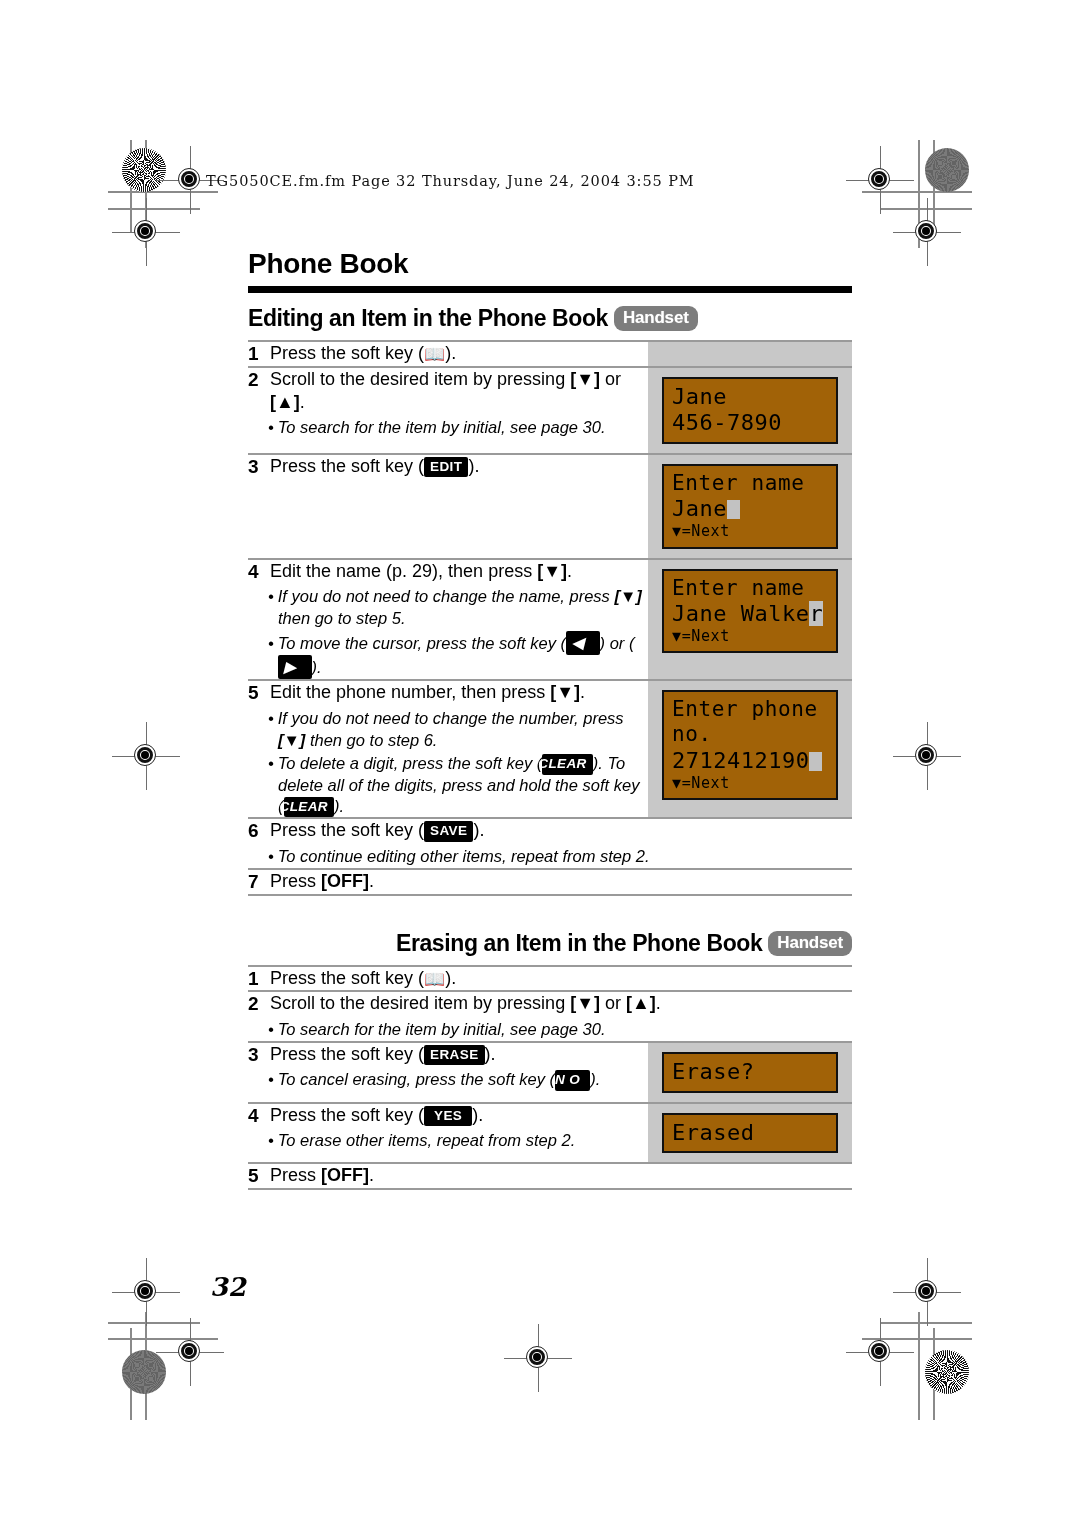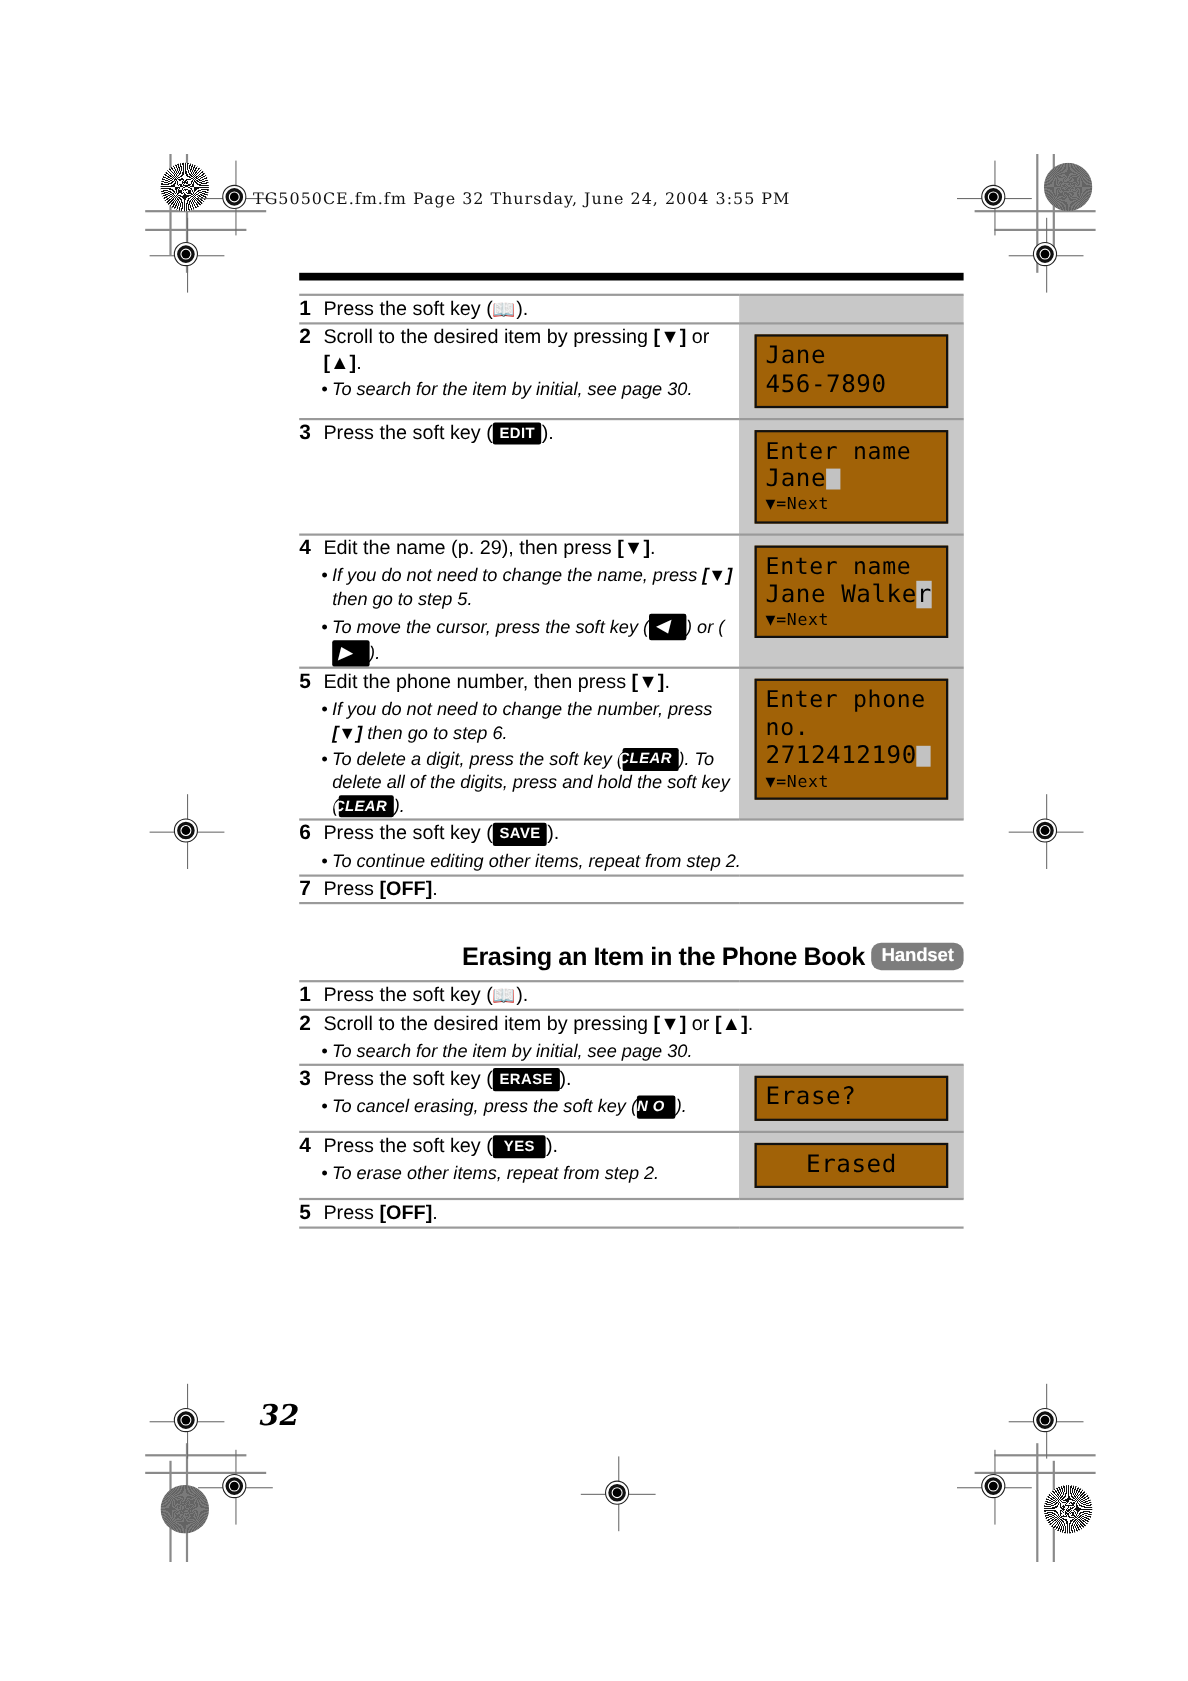--- a/index.html
+++ b/index.html
@@ -23,21 +23,21 @@
 
   .star{position:absolute;width:44px;height:44px;border-radius:50%;
     background:repeating-conic-gradient(#111 0deg 3deg,#ffffff 3deg 6deg);
   }
   .blob{position:absolute;width:44px;height:44px;border-radius:50%;
     background:#6b6b6b;
     background-image:repeating-conic-gradient(#636363 0deg 2deg,#7a7a7a 2deg 4deg);
   }
 
   
-  .page{position:absolute;left:0;top:0;width:960px;height:1528px;margin-left:24px;}
+  .page{position:absolute;left:0;top:0;width:960px;height:1528px;}
 
   .filestamp{
     position:absolute;left:206px;top:173px;
     font-family:"DejaVu Serif", serif;
     font-size:14.5px;letter-spacing:0.9px;color:#111;white-space:nowrap;
   }
 
   .content{position:absolute;left:248px;top:248px;width:604px;}
 
   h1.chapter{
@@ -103,21 +103,21 @@
   .lcd{
     background:#a16207;border:2px solid #111;
     font-family:"DejaVu Sans Mono", monospace;
     padding:5px 8px 6px 8px;
   }
   .lcd .big{font-size:22px;line-height:1.18;letter-spacing:0.5px;}
   .lcd .small{font-size:21px;line-height:1.2;letter-spacing:0.6px;}
   .lcd .cursor{display:inline-block;width:13px;height:19px;background:#c2c2c2;vertical-align:-3px;}
   .lcd .cursor-ch{background:#c2c2c2;}
   .lcd .nxt{font-size:15px;line-height:1.25;letter-spacing:0.6px;}
-  .lcd .center{text-align:center;}
+  .lcd .center{}
 
   .pageno{
     position:absolute;left:212px;top:1272px;
     font-family:"DejaVu Serif", serif;font-style:italic;font-weight:bold;
     font-size:26px;
   }
 </style>
 </head>
 <body>
 
@@ -227,22 +227,26 @@
         <div class="ring"></div>
         <div class="ring2"></div>
         <div class="dot"></div>
     </div>
   </div>
 
   <div class="filestamp">TG5050CE.fm.fm  Page 32  Thursday, June 24, 2004  3:55 PM</div>
 
   <div class="content">
 
+    <h1 class="chapter">Phone Book</h1>
     <div class="rule-thick"></div>
 
+    <h2 class="section">
+      <span>Editing an Item in the Phone Book</span><span class="badge">Handset</span>
+    </h2>
 
     <table class="steps">
       <colgroup>
           <col class="col-l">
           <col class="col-r">
         </colgroup>
       <tbody>
 
         <tr class="steprow first">
           <td class="cell-l">

